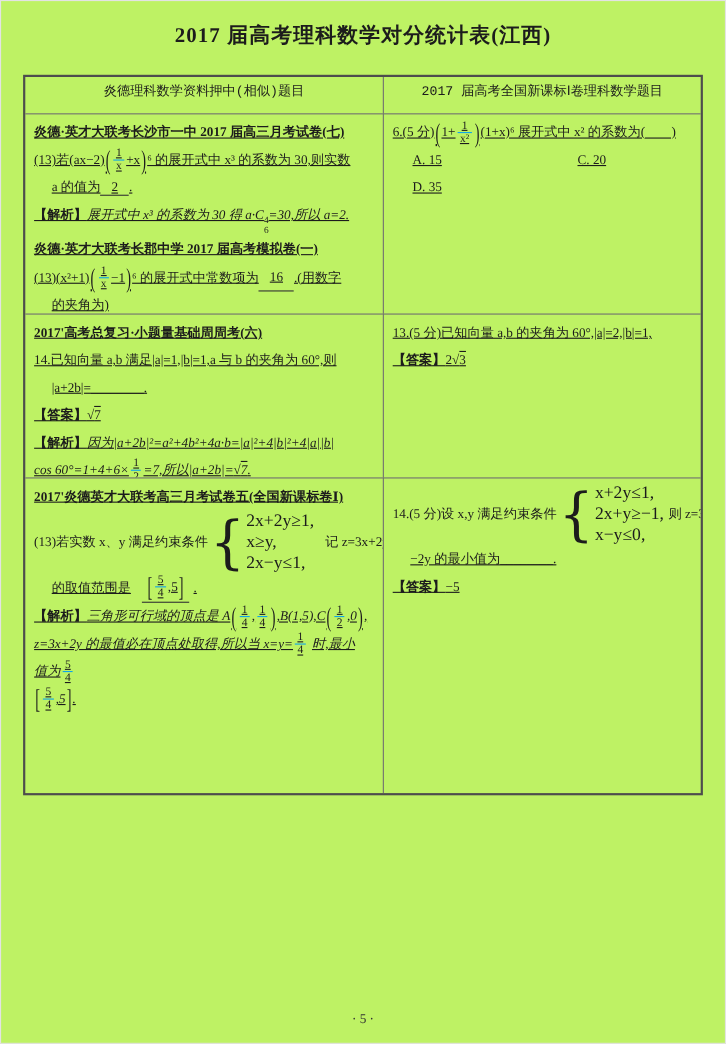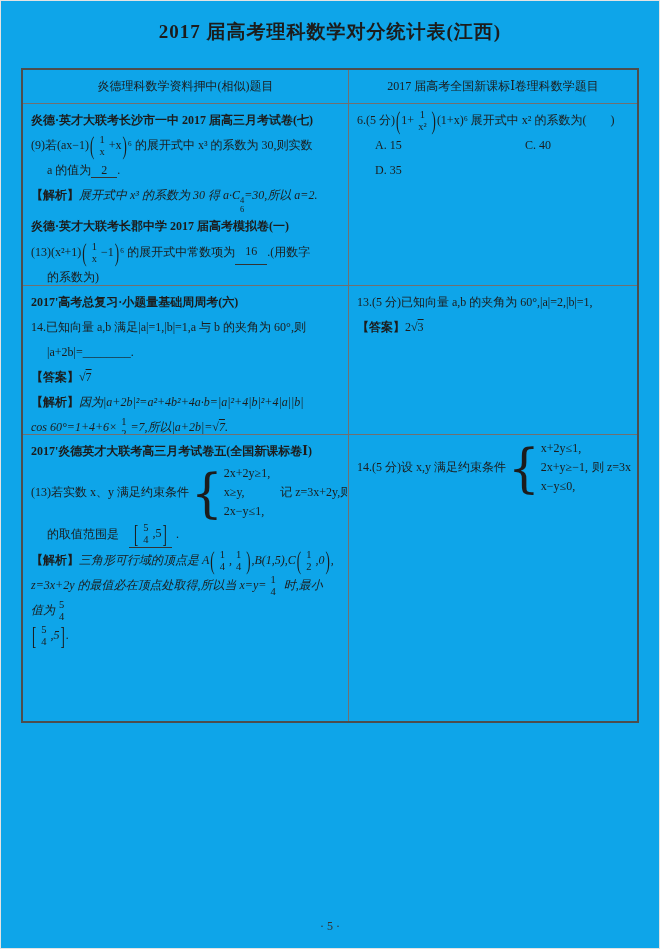--- a/index.html
+++ b/index.html
@@ -1,41 +1,41 @@
 <!DOCTYPE html>
 <html><head>
 <meta charset="utf-8">
 <style>
   html,body{margin:0;padding:0;background:#fff;}
-  .page{position:relative;width:660px;height:949px;background:#0ea5e9;
+  .page{position:relative;width:660px;height:949px;background:#bef264;
         font-family:"Liberation Serif","DejaVu Serif",serif;color:#1c1c1c;
         box-sizing:border-box;border:1px solid #e3e3e3;overflow:hidden;}
   .title{position:absolute;top:18px;left:0;width:100%;text-align:center;
          font-size:19px;font-weight:bold;letter-spacing:1px;}
   .tbl{position:absolute;left:20px;top:67px;width:618px;box-sizing:border-box;
        border:2px solid #4d4d4d;display:grid;
        grid-template-columns:325px 1fr;
        grid-template-rows:33px 182px 149px 287px;}
   .c{box-sizing:border-box;padding:4px 8px;overflow:hidden;font-size:12px;}
-  .ch{display:flex;align-items:center;justify-content:center;text-align:center;}
+  .ch{display:flex;justify-content:center;text-align:center;font-family:Liberation Mono, monospace;}
   .cr{border-left:1px solid #707070;}
   .bt{border-top:1px solid #707070;}
-  .ln{line-height:25px;white-space:nowrap;}
+  .ln{line-height:25px;white-space:nowrap;text-decoration:underline;}
   .b{font-weight:bold;}
   .k{font-style:italic;}
   .ind{padding-left:16px;}
   .fx{display:flex;align-items:center;white-space:nowrap;}
   .fr{display:inline-flex;flex-direction:column;align-items:center;
       vertical-align:middle;font-size:10.5px;line-height:11px;margin:0 2px;}
   .fr .d{border-top:1px solid #0ea5e9;padding:0 2px;}
   .fr .n{padding:0 2px;}
   .bigp{display:inline-block;transform:scaleY(1.9);font-size:13px;margin:0 1px;}
   .brace{font-size:50px;font-weight:100;line-height:48px;display:inline-block;
          transform:scaleY(1.05);margin:0 1px 0 2px;font-family:"DejaVu Serif",serif;}
-  .sys{display:inline-flex;flex-direction:column;line-height:19px;font-size:12px;}
+  .sys{display:inline-flex;flex-direction:column;line-height:19px;font-size:16px;}
   .ss{display:inline-flex;flex-direction:column;align-items:center;
       font-size:8.5px;line-height:9px;vertical-align:-4px;}
   .ua{border-bottom:1px solid #333;padding:0 10px;}
   .ua2{border-bottom:1px solid #333;display:inline-flex;align-items:center;padding:0 4px 1px 4px;}
   .ov{text-decoration:overline;}
   .opts{display:grid;grid-template-columns:150px 1fr;padding-left:18px;}
   .pageno{position:absolute;bottom:14px;left:0;width:100%;text-align:center;
           font-size:12px;color:#333;}
   .sysline{display:flex;align-items:center;white-space:nowrap;}
   .gap{margin-left:10px;}
@@ -53,21 +53,21 @@
     <div class="c ch">
         <span>炎德理科数学资料押中(相似)题目</span>
       </div>
     <div class="c ch cr">
         <span>2017 届高考全国新课标Ⅰ卷理科数学题目</span>
       </div>
 
     <div class="c bt">
       <div class="ln b">炎德·英才大联考长沙市一中 2017 届高三月考试卷(七)</div>
       <div class="ln fx">
-          <span>(9)若(ax−1)</span>
+          <span>(13)若(ax−2)</span>
           <span class="bigp">(</span>
           <span class="fr">
             <span class="n">1</span>
             <span class="d">x</span>
           </span>
           <span>+x</span>
           <span class="bigp">)</span>
           <span>⁶ 的展开式中 x³ 的系数为 30,则实数</span>
         </div>
       <div class="ln ind"><span>a 的值为</span><span class="ua">2</span><span>.</span></div>
@@ -82,38 +82,38 @@
           <span class="fr">
             <span class="n">1</span>
             <span class="d">x</span>
           </span>
           <span>−1</span>
           <span class="bigp">)</span>
           <span>⁶ 的展开式中常数项为</span>
           <span class="ua">16</span>
           <span>.(用数字</span>
         </div>
-      <div class="ln ind">的系数为)</div>
+      <div class="ln ind">的夹角为)</div>
     </div>
 
     <div class="c bt cr">
       <div class="ln fx">
           <span>6.(5 分)</span>
           <span class="bigp">(</span>
           <span>1+</span>
           <span class="fr">
             <span class="n">1</span>
             <span class="d">x²</span>
           </span>
           <span class="bigp">)</span>
           <span>(1+x)⁶ 展开式中 x² 的系数为(　　)</span>
         </div>
       <div class="opts">
         <div class="ln">A. 15</div>
-        <div class="ln">C. 40</div>
+        <div class="ln">C. 20</div>
         <div class="ln">D. 35</div>
       </div>
     </div>
 
     <div class="c bt">
       <div class="ln b">2017'高考总复习·小题量基础周周考(六)</div>
       <div class="ln">14.已知向量 a,b 满足|a|=1,|b|=1,a 与 b 的夹角为 60°,则</div>
       <div class="ln ind">|a+2b|=________.</div>
       <div class="ln"><span class="b">【答案】</span><span>√</span><span class="ov">7</span></div>
       <div class="ln"><span class="b">【解析】</span><span class="k">因为|a+2b|²=a²+4b²+4a·b=|a|²+4|b|²+4|a||b|</span></div>
@@ -215,19 +215,21 @@
       <div class="sysline">
           <span>14.(5 分)设 x,y 满足约束条件</span>
           <span class="brace">{</span>
           <span class="sys">
             <span>x+2y≤1,</span>
             <span>2x+y≥−1,</span>
             <span>x−y≤0,</span>
           </span>
           <span class="sgap">则 z=3x</span>
         </div>
+      <div class="ln ind">−2y 的最小值为________.</div>
+      <div class="ln"><span class="b">【答案】</span><span>−5</span></div>
     </div>
 
   </div>
 
   <div class="pageno">· 5 ·</div>
 
 </div>
 
 </body></html>

